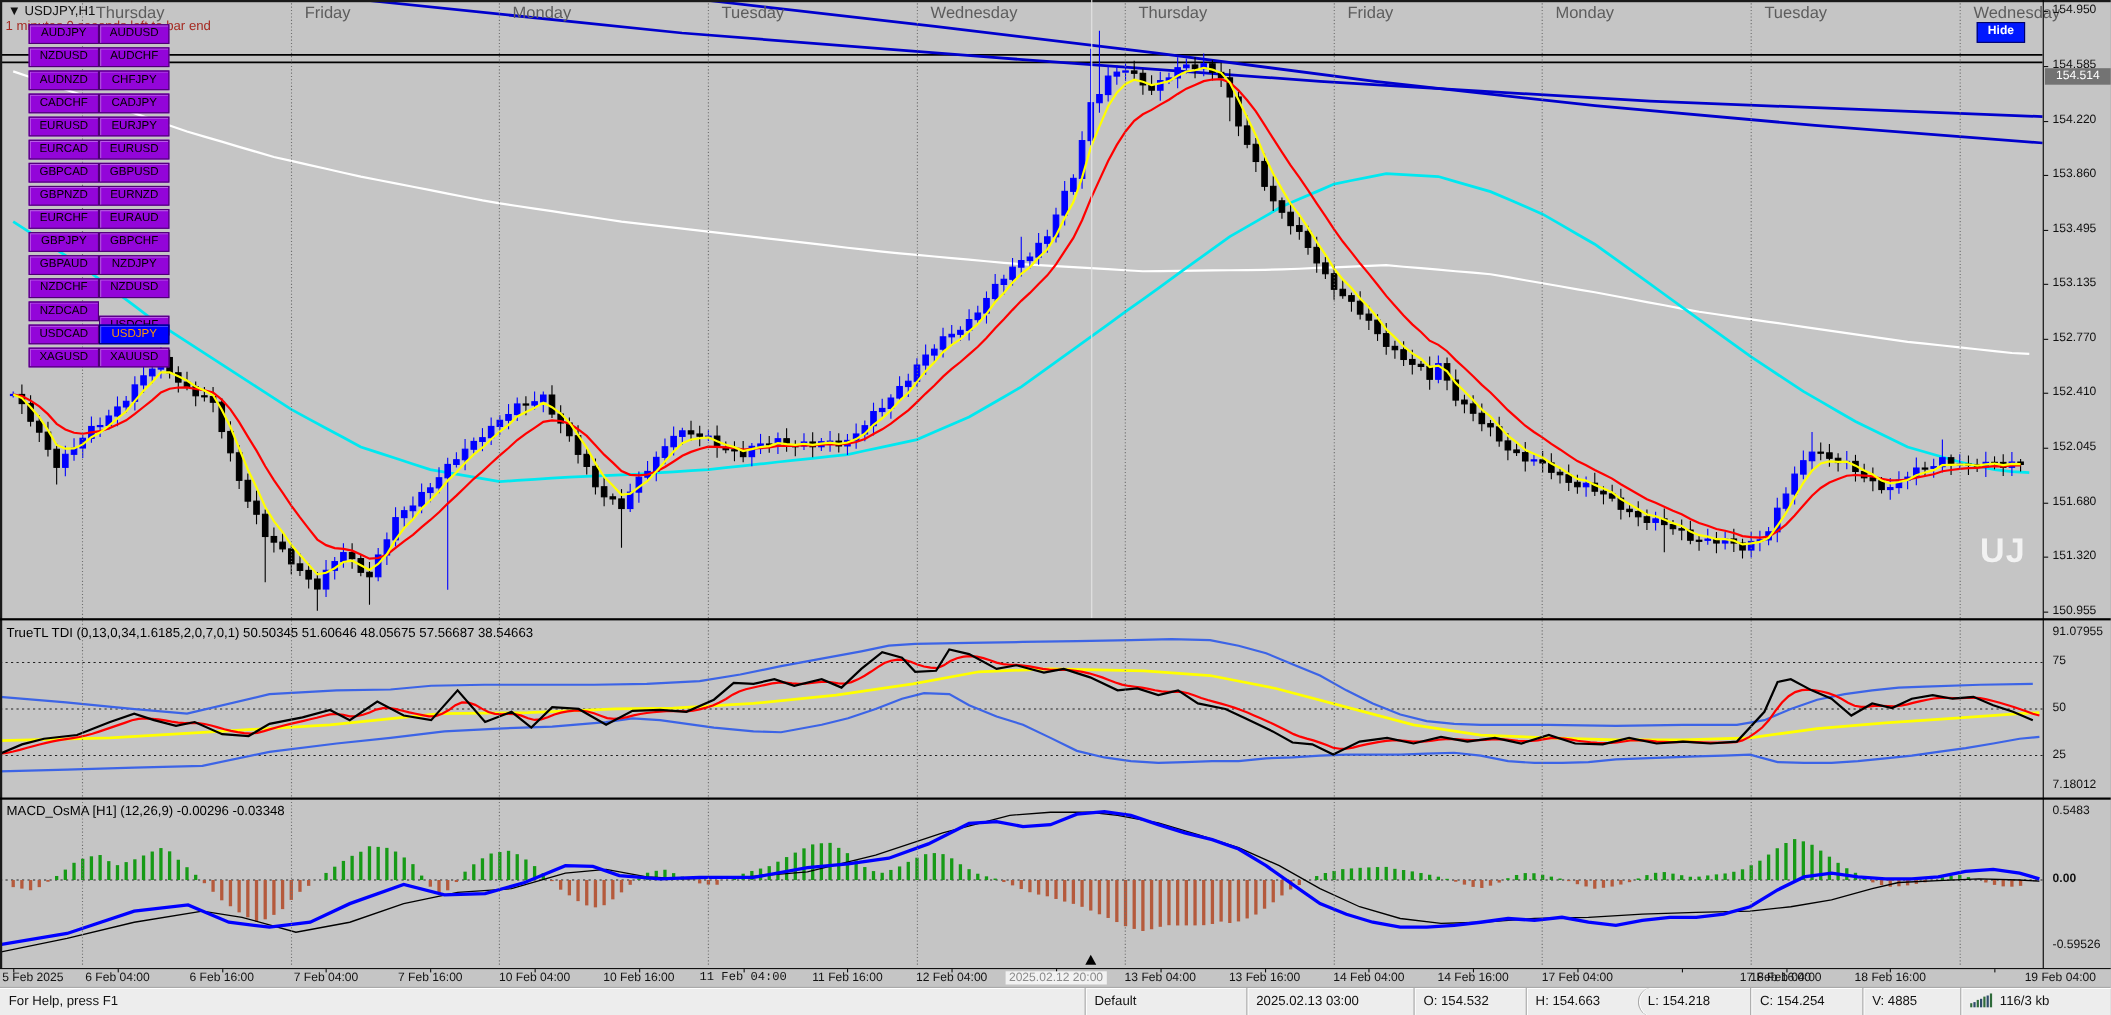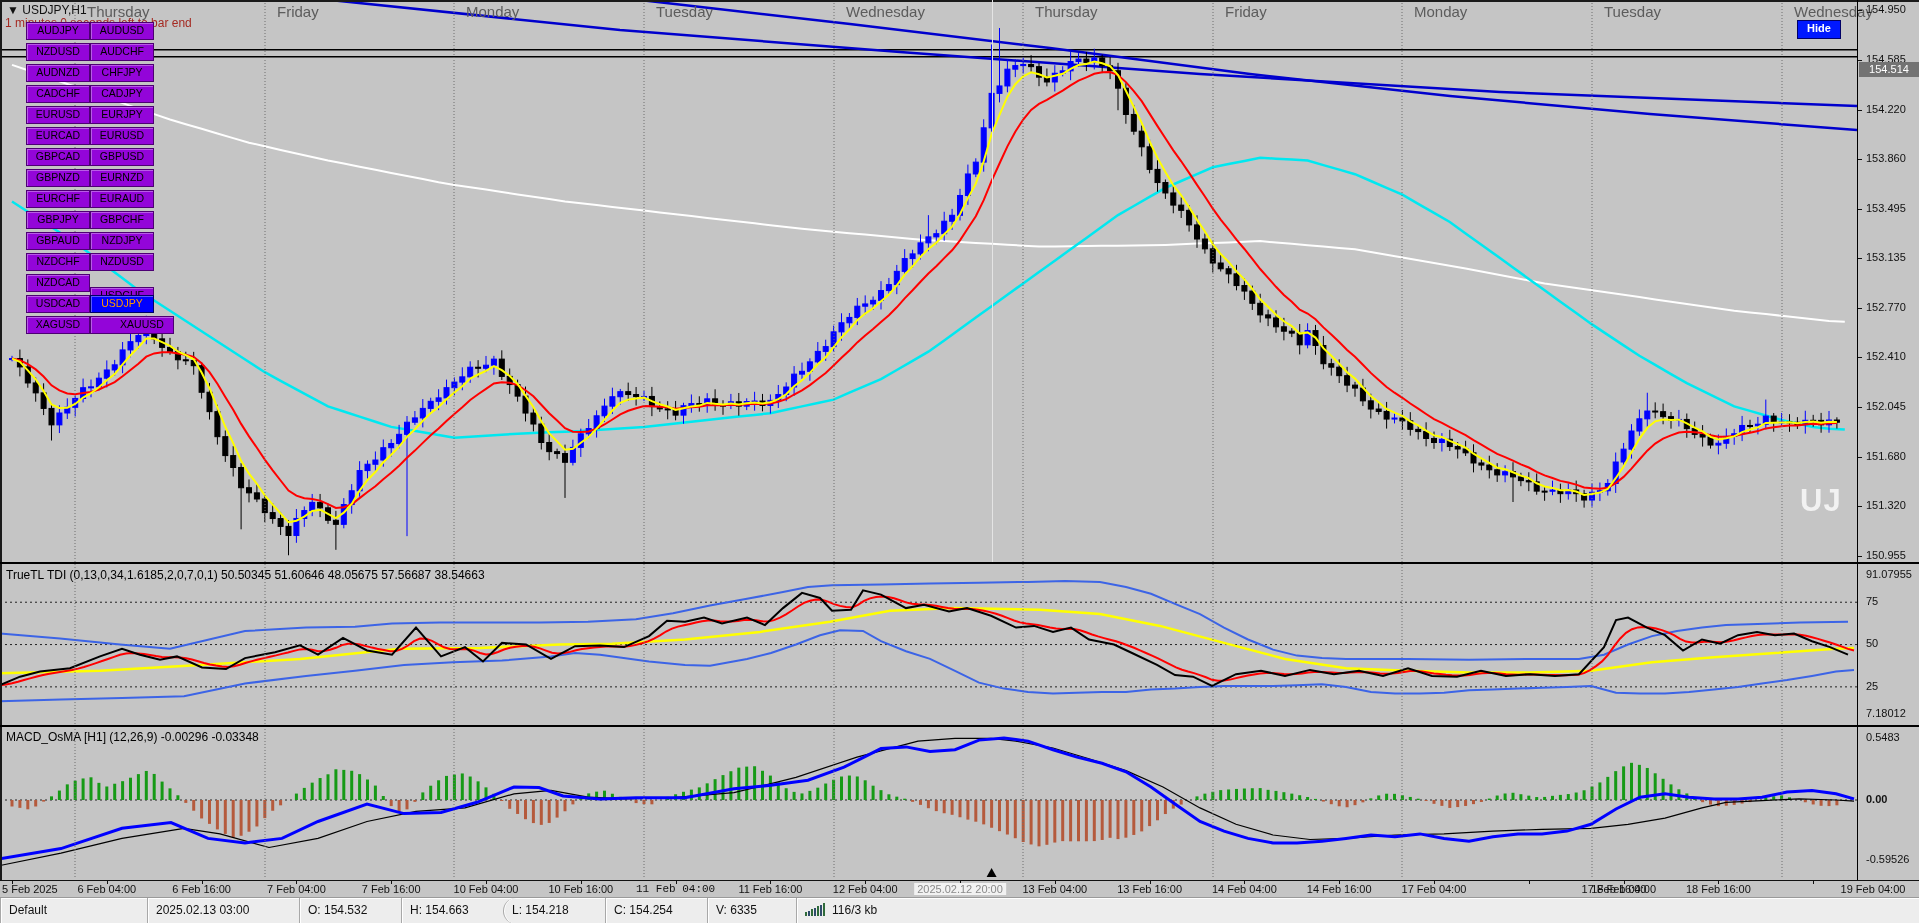--- a/index.html
+++ b/index.html
@@ -827,21 +827,21 @@
       <div class="sym-btn" style="left: 90px; top: 211px;">GBPCHF</div>
       <div class="sym-btn" style="left: 26px; top: 232px;">GBPAUD</div>
       <div class="sym-btn" style="left: 90px; top: 232px;">NZDJPY</div>
       <div class="sym-btn" style="left: 26px; top: 253px;">NZDCHF</div>
       <div class="sym-btn" style="left: 90px; top: 253px;">NZDUSD</div>
       <div class="sym-btn" style="left: 26px; top: 274px;">NZDCAD</div>
       <div class="sym-btn" style="left: 90px; top: 287px;">USDCHF</div>
       <div class="sym-btn" style="left: 26px; top: 295px;">USDCAD</div>
       <div class="sym-btn active" style="left: 90px; top: 295px;">USDJPY</div>
       <div class="sym-btn" style="left: 26px; top: 316px;">XAGUSD</div>
-      <div class="sym-btn" style="left: 90px; top: 316px; padding-left: 20px;">XAUUSD</div>
+      <div class="sym-btn" style="left: 90px; top: 316px;">XAUUSD</div>
     </div>
 
   <div class="hide-btn">Hide</div>
 
   <div class="cursor-line" style="left: 991.6px;"></div>
 
   <div class="watermark">UJ</div>
 
   <div class="ind-label" style="top:568px;">TrueTL TDI (0,13,0,34,1.6185,2,0,7,0,1) 50.50345 51.60646 48.05675 57.56687 38.54663</div>
   <div class="ind-label" style="top:730px;">MACD_OsMA [H1] (12,26,9) -0.00296 -0.03348</div>
@@ -926,27 +926,28 @@
         <div class="ttick" style="left: 1623.6px;">18 Feb 04:00</div>
         <div class="tmark" style="left: 1623.6px;"></div>
         <div class="ttick" style="left: 1718.4px;">18 Feb 16:00</div>
         <div class="tmark" style="left: 1718.4px;"></div>
         <div class="ttick" style="left: 1873px;">19 Feb 04:00</div>
         <div class="tmark" style="left: 1813.2px;"></div>
       </div>
     </div>
 
   <div class="status-bar">
+    <div class="help">For Help, press F1</div>
     <div class="seg" style="width:130px;">Default</div>
     <div class="seg" style="width:135px;">2025.02.13 03:00</div>
     <div class="seg" style="width:85px;">O: 154.532</div>
     <div class="seg" style="width:85px;">H: 154.663</div>
     <div class="seg" style="width:85px;border-radius:13px;">L: 154.218</div>
     <div class="seg" style="width:85px;">C: 154.254</div>
-    <div class="seg" style="width:72px;">V: 6335</div>
+    <div class="seg" style="width:72px;">V: 4885</div>
     <div class="seg" style="width:120px;">
       <span class="kb-icon"><svg width="22" height="13">
         <rect x="0" y="9" width="2" height="4" fill="#2f6b3a"></rect>
             <rect x="3" y="8" width="2" height="5" fill="#2f4b6b"></rect>
         <rect x="6" y="6" width="2" height="7" fill="#2f6b3a"></rect>
             <rect x="9" y="5" width="2" height="8" fill="#2f4b6b"></rect>
         <rect x="12" y="3" width="2" height="10" fill="#2f6b3a"></rect>
             <rect x="15" y="2" width="2" height="11" fill="#2f4b6b"></rect>
         <rect x="18" y="0" width="2" height="13" fill="#2f6b3a"></rect>
       </svg></span><span>116/3 kb</span>

